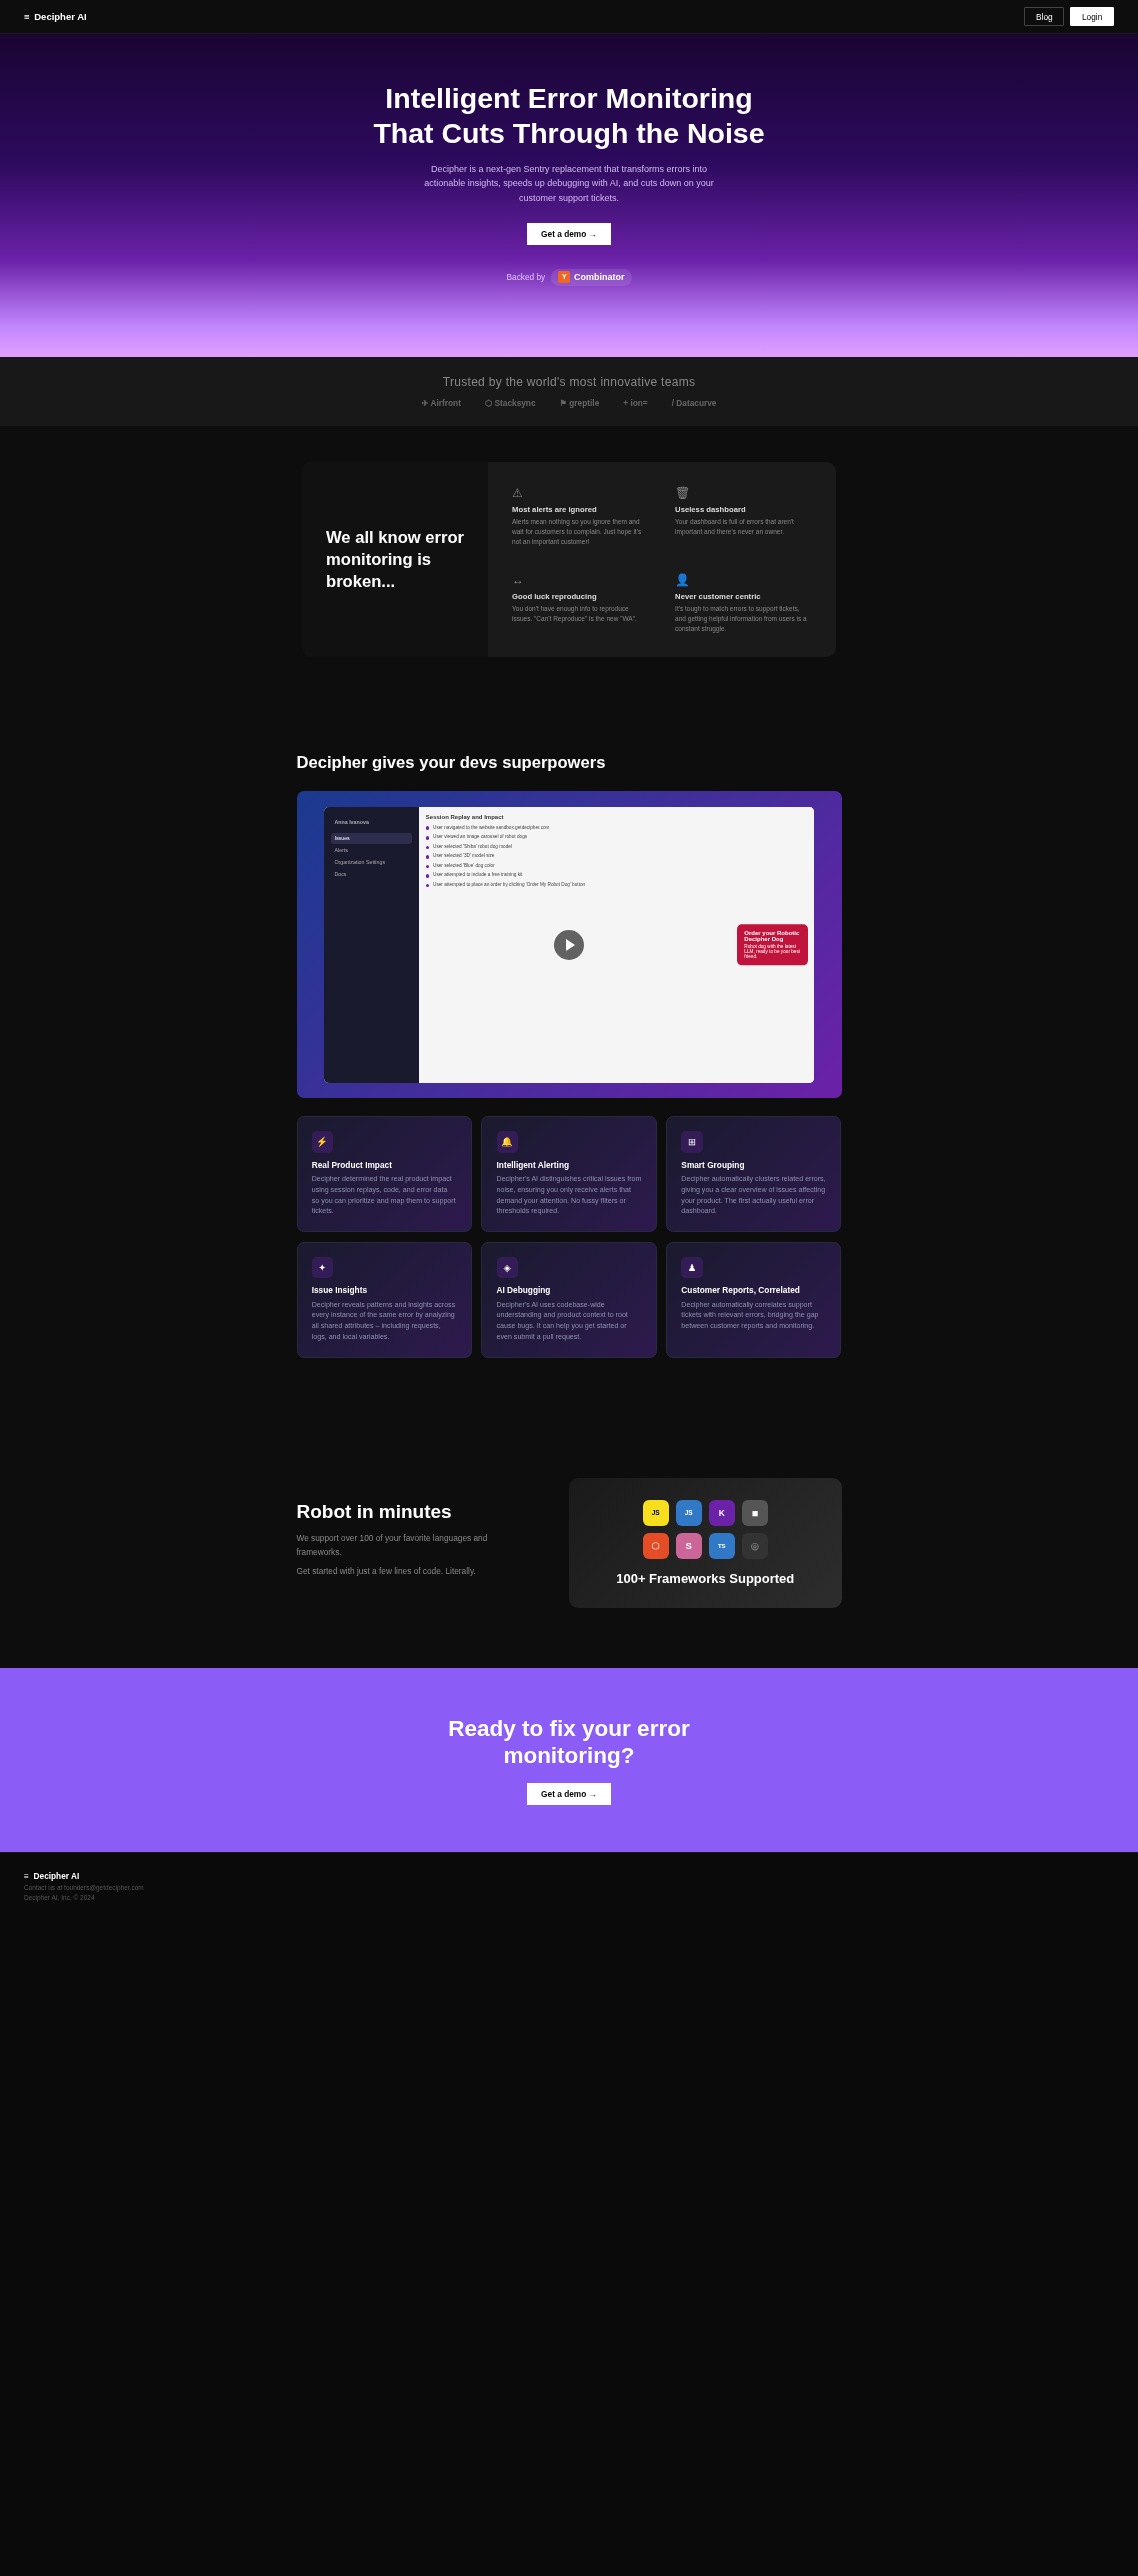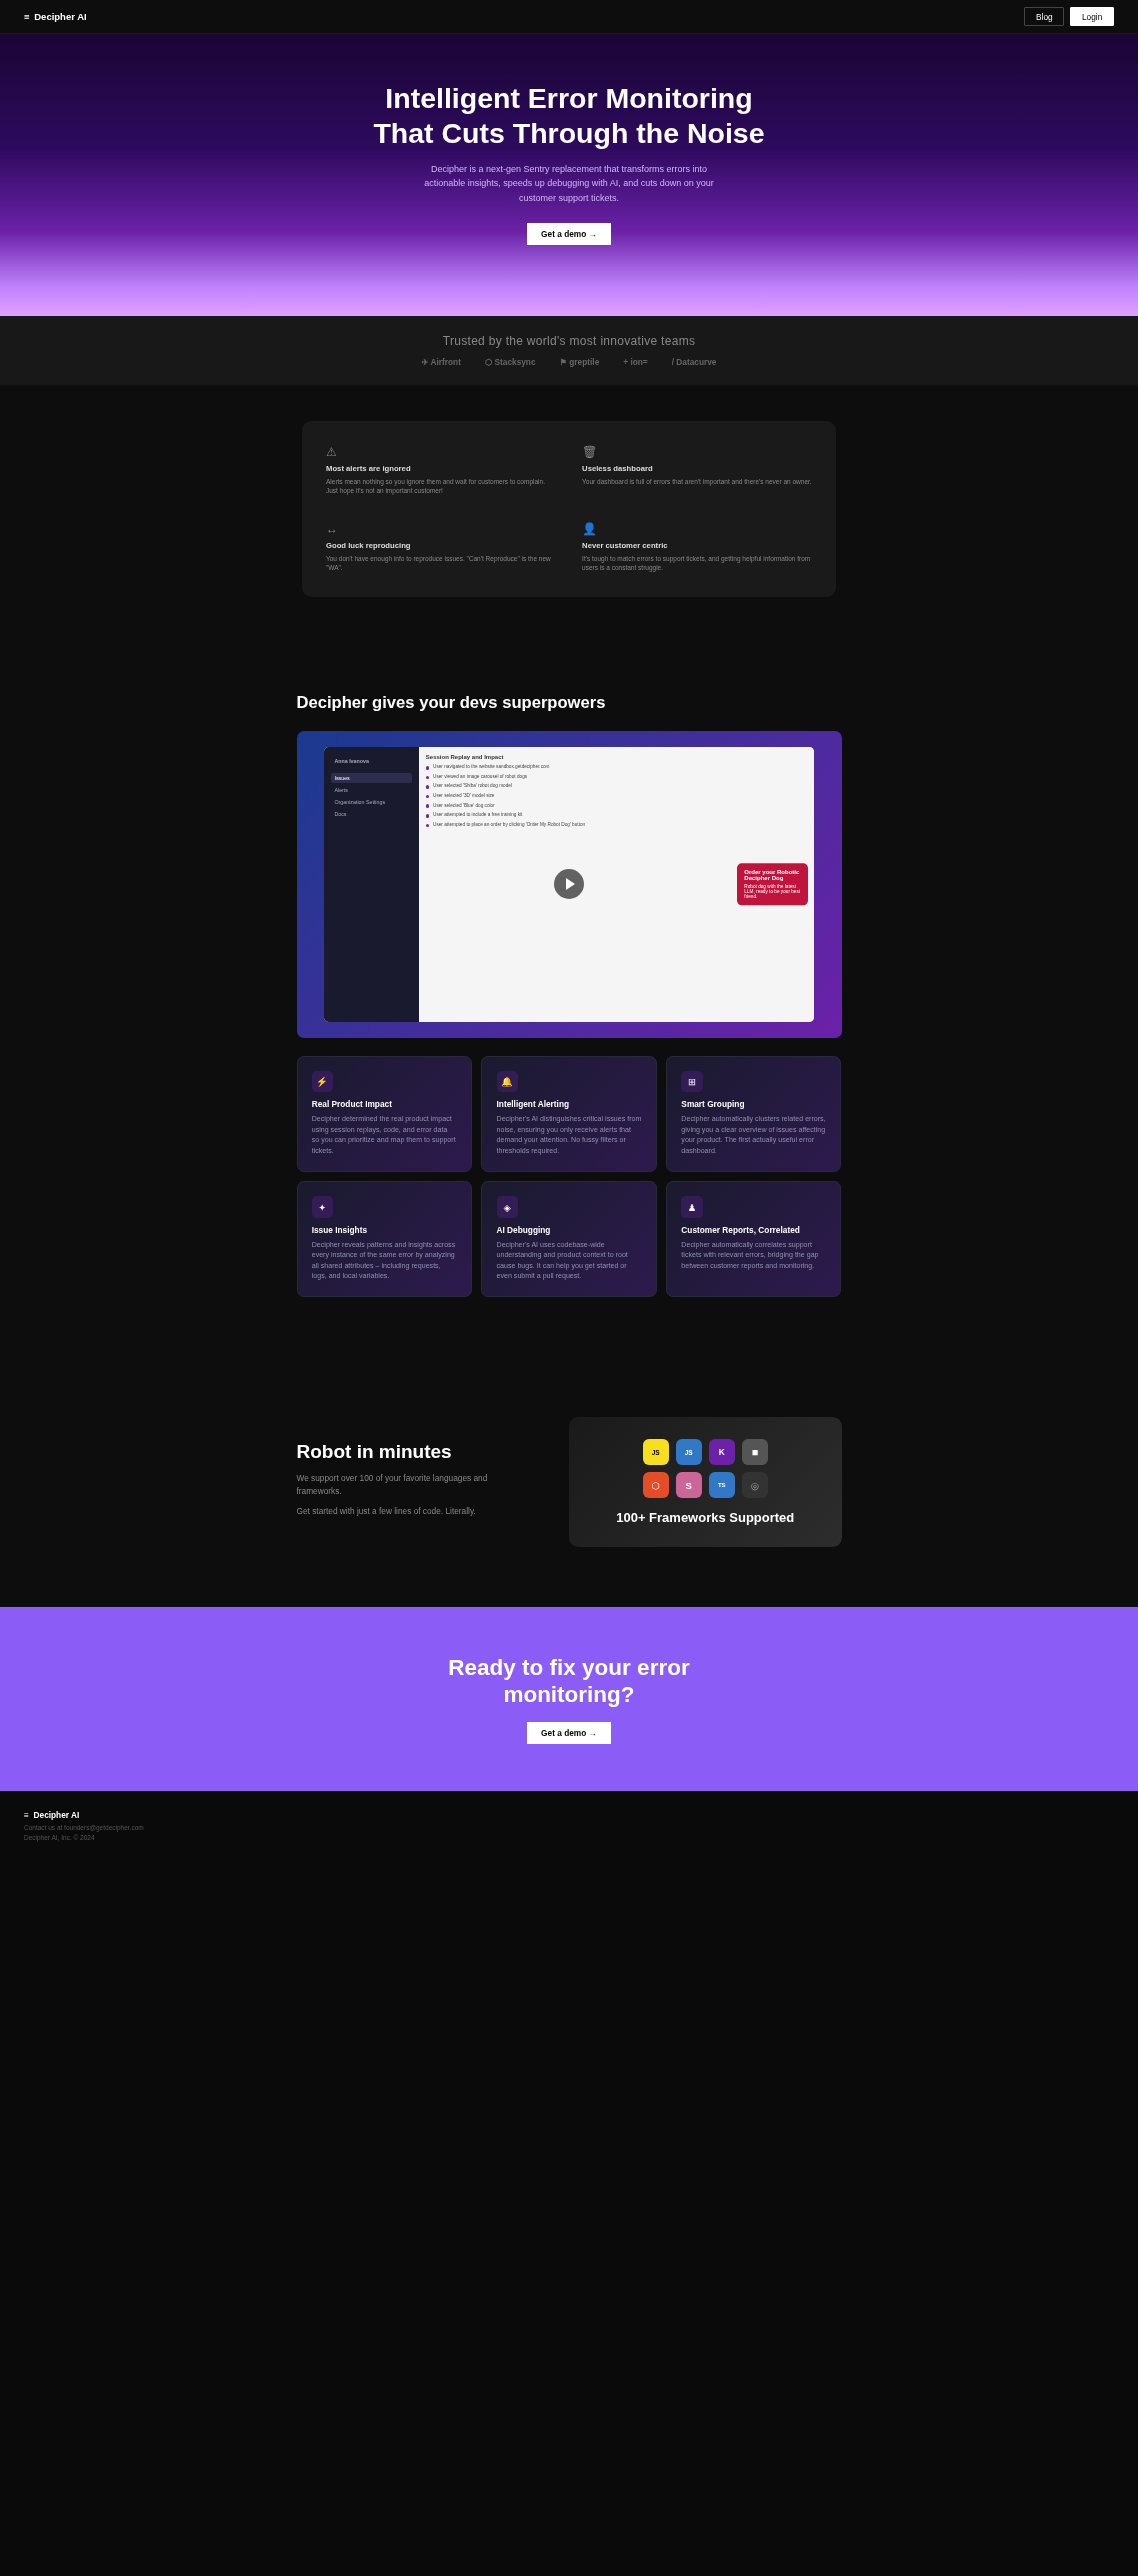--- a/index.html
+++ b/index.html
@@ -476,35 +476,49 @@
   </div>
 </nav>
 
 <section class="hero">
   <h1>
     <span>Intelligent Error Monitoring</span><br>
     <span>That Cuts Through the Noise</span>
   </h1>
   <p>Decipher is a next-gen Sentry replacement that transforms errors into actionable insights, speeds up debugging with AI, and cuts down on your customer support tickets.</p>
   <button class="btn-demo">Get a demo →</button>
+  <div class="backed-by">
+    <span>Backed by</span>
+    <div class="yc-badge">
+      <div class="yc-icon">Y</div>
+      <span class="yc-text">Combinator</span>
+    </div>
+  </div>
 </section>
 
 <section class="trusted">
   <div class="trusted-label">Trusted by the world's most innovative teams</div>
   <div class="trusted-logos">
     <span class="trusted-logo">✈ Airfront</span>
     <span class="trusted-logo">⬡ Stacksync</span>
     <span class="trusted-logo">⚑ greptile</span>
     <span class="trusted-logo">+ ion=</span>
     <span class="trusted-logo">/ Datacurve</span>
   </div>
 </section>
 
 <section class="broken-section">
   <div class="broken-card">
+    <div class="broken-left">
+      <h2>
+        <span>We all know error</span><br>
+        <span>monitoring is</span><br>
+        <span>broken...</span>
+      </h2>
+    </div>
     <div class="broken-right">
       <div class="broken-item">
         <div class="broken-icon">⚠</div>
         <h4>Most alerts are ignored</h4>
         <p>Alerts mean nothing so you ignore them and wait for customers to complain. Just hope it's not an important customer!</p>
       </div>
       <div class="broken-item">
         <div class="broken-icon">🗑</div>
         <h4>Useless dashboard</h4>
         <p>Your dashboard is full of errors that aren't important and there's never an owner.</p>

